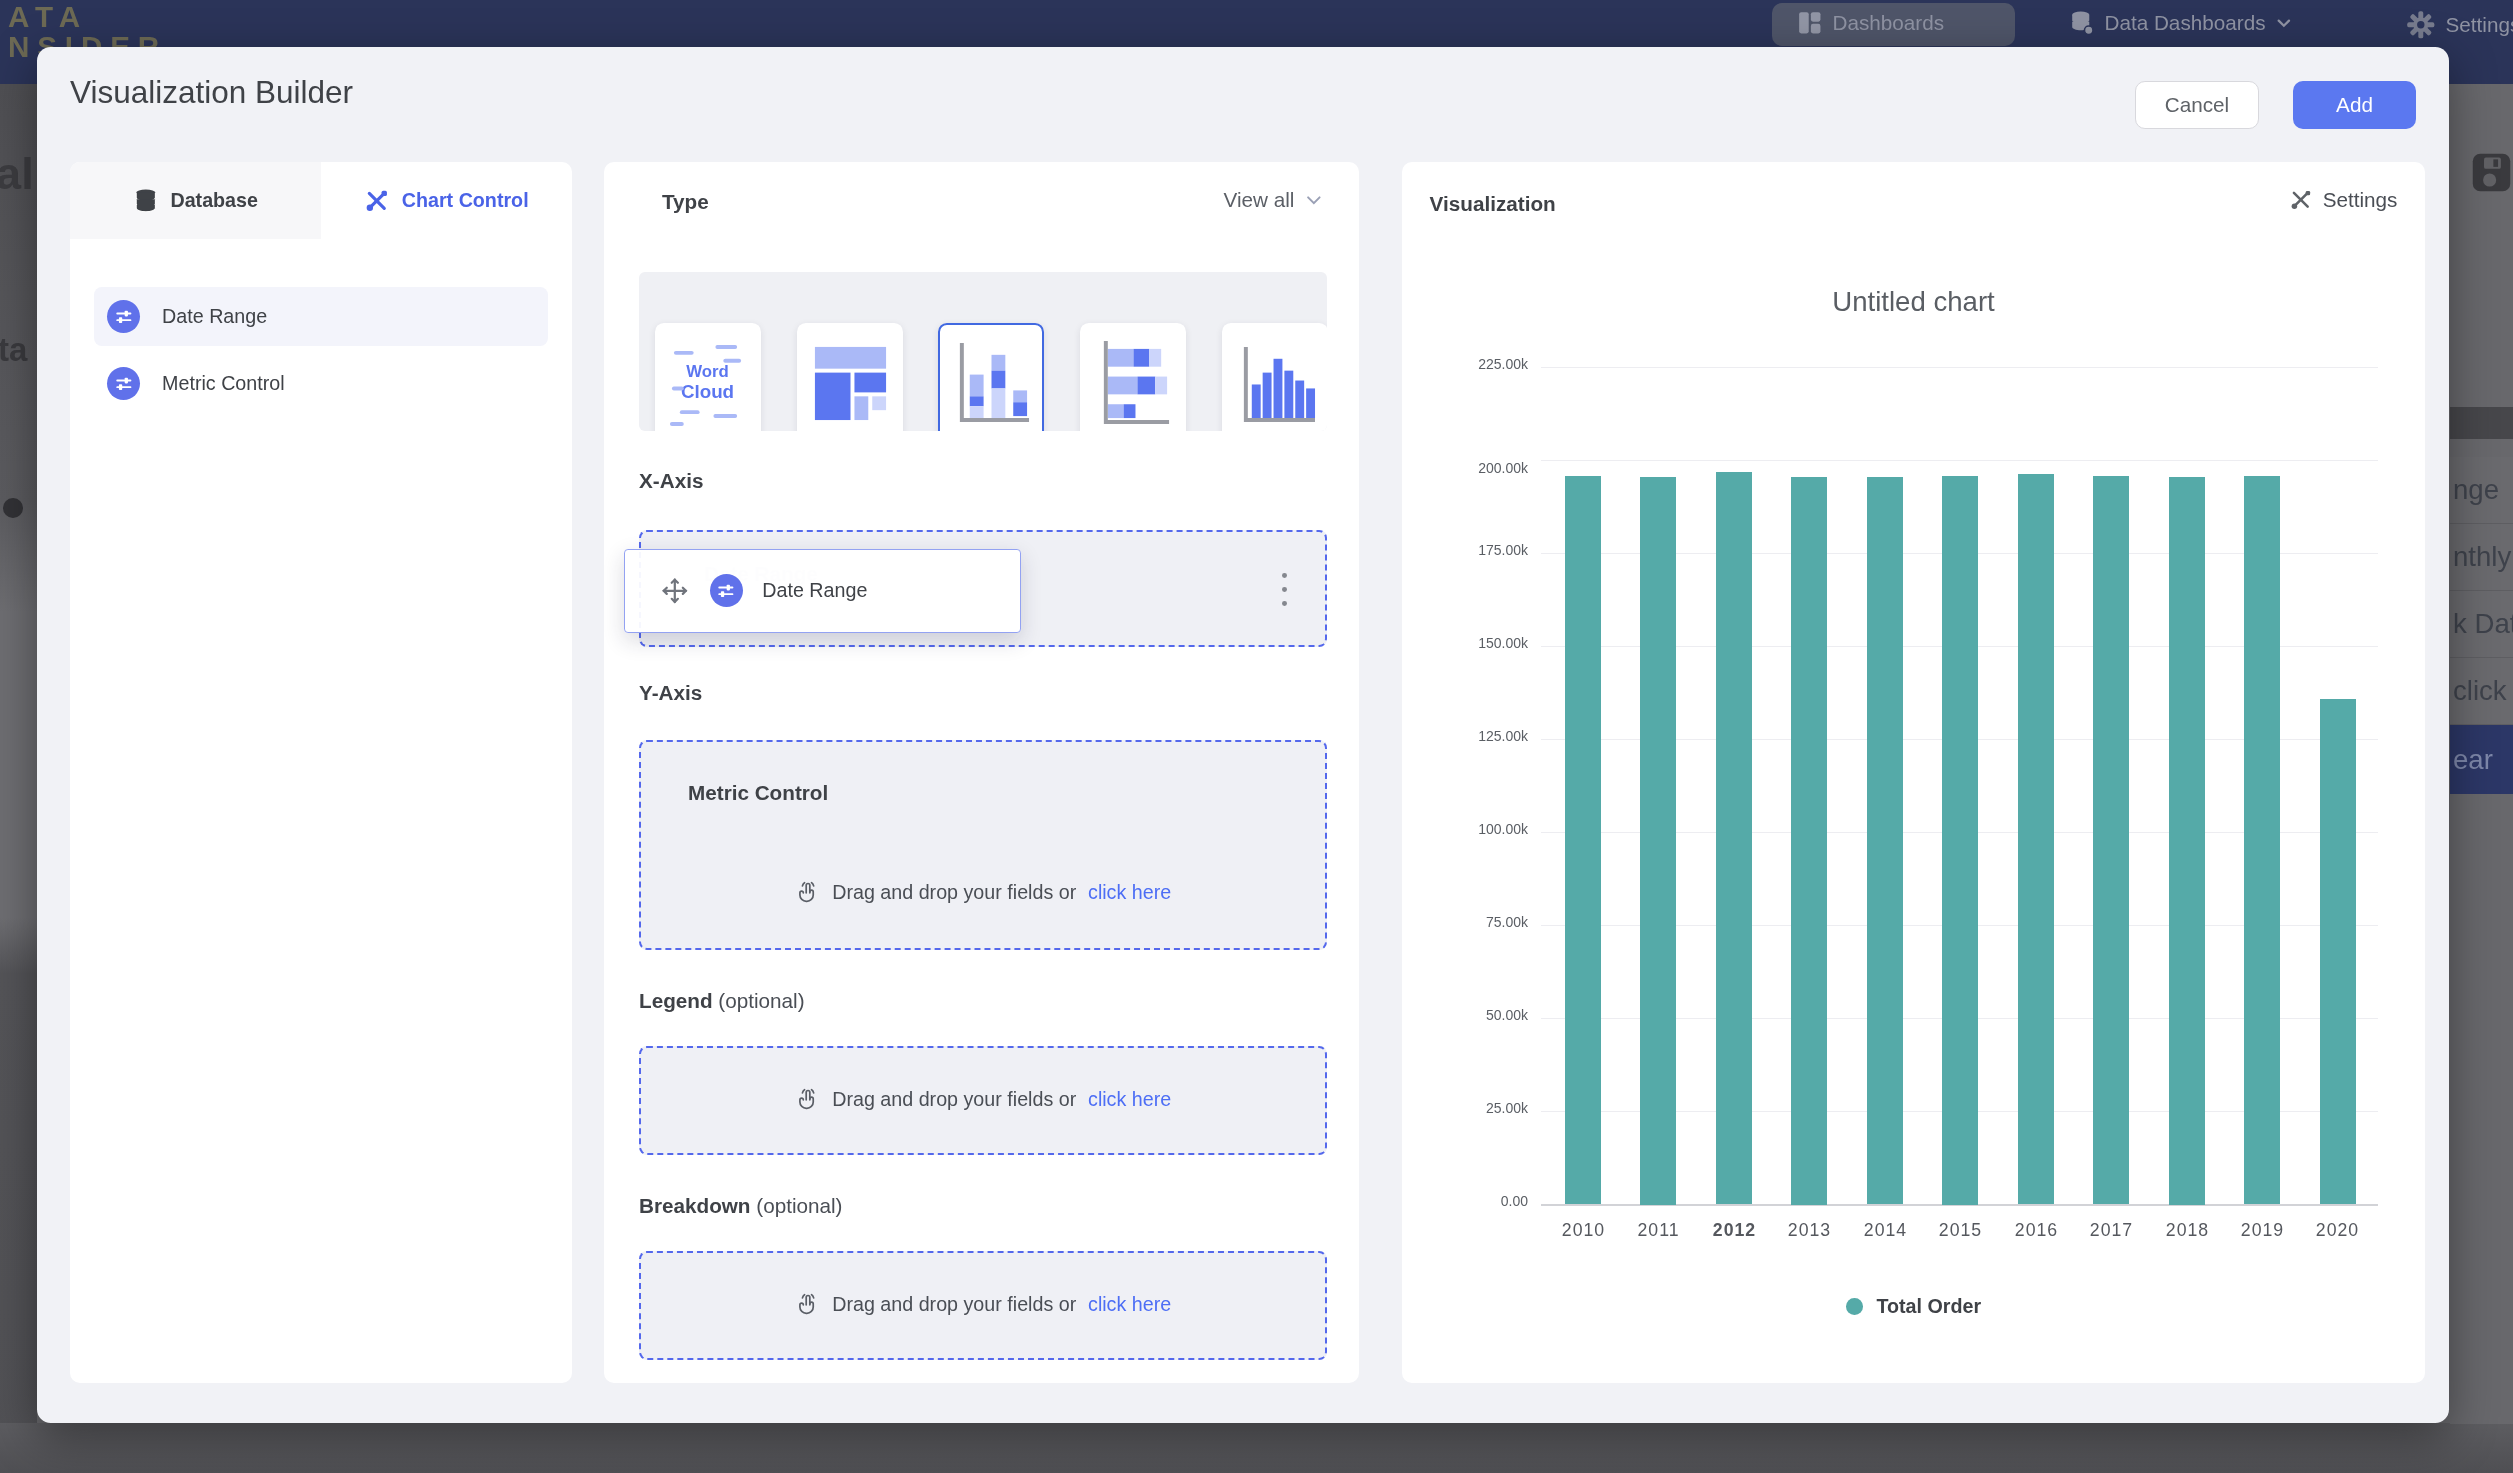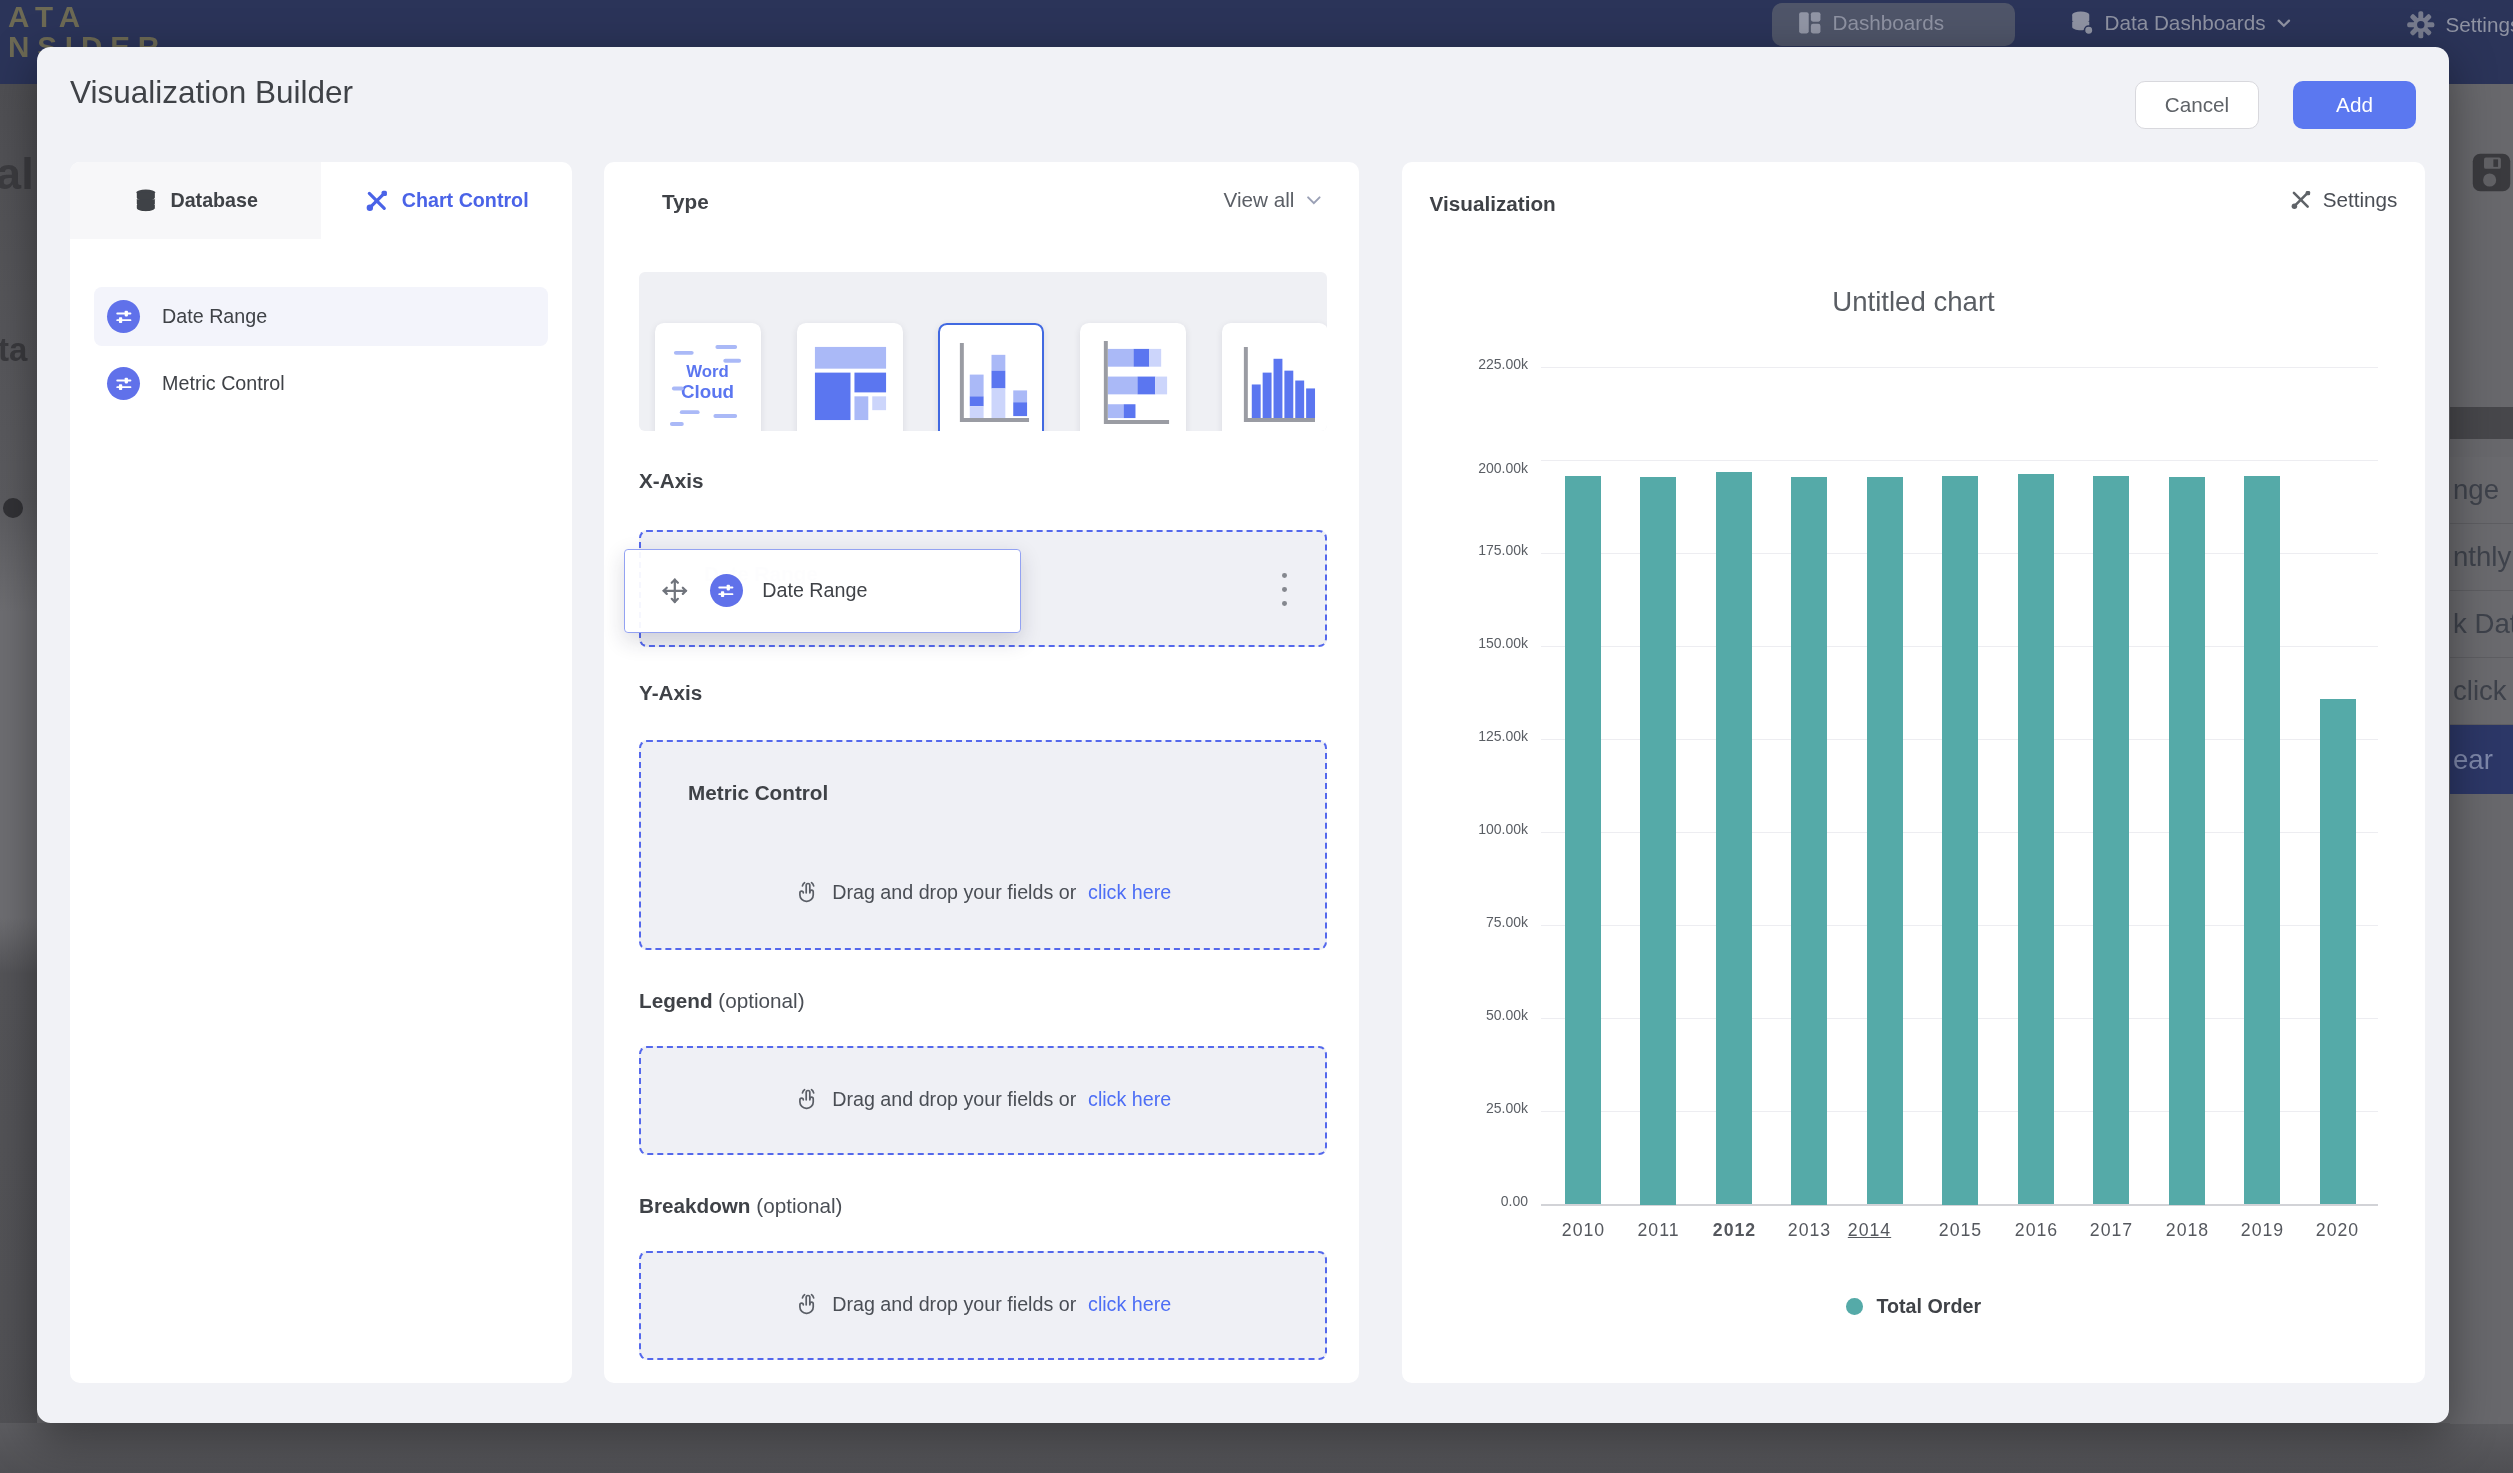--- a/index.html
+++ b/index.html
@@ -447,21 +447,21 @@
         <div class="ytick" style="top: 194px;">225.00k</div>
         <div class="bar" style="left: 163px; top: 314px; height: 728px; background: rgb(85, 170, 168);"></div>
         <div class="xtick" style="left: 142px; top: 1058px;">2010</div>
         <div class="bar" style="left: 238px; top: 315px; height: 728px; background: rgb(85, 170, 168);"></div>
         <div class="xtick" style="left: 217px; top: 1058px;">2011</div>
         <div class="bar" style="left: 314px; top: 310px; height: 732px; background: rgb(85, 170, 168);"></div>
         <div class="xtick" style="left: 293px; top: 1058px; font-weight: bold;">2012</div>
         <div class="bar" style="left: 389px; top: 315px; height: 728px; background: rgb(85, 170, 168);"></div>
         <div class="xtick" style="left: 368px; top: 1058px;">2013</div>
         <div class="bar" style="left: 465px; top: 315px; height: 727px; background: rgb(85, 170, 168);"></div>
-        <div class="xtick" style="left: 428px; top: 1058px; text-decoration: underline;">2014</div>
+        <div class="xtick" style="left: 444px; top: 1058px;">2014</div>
         <div class="bar" style="left: 540px; top: 314px; height: 729px; background: rgb(85, 170, 168);"></div>
         <div class="xtick" style="left: 519px; top: 1058px;">2015</div>
         <div class="bar" style="left: 616px; top: 312px; height: 730px; background: rgb(85, 170, 168);"></div>
         <div class="xtick" style="left: 595px; top: 1058px;">2016</div>
         <div class="bar" style="left: 691px; top: 314px; height: 728px; background: rgb(85, 170, 168);"></div>
         <div class="xtick" style="left: 670px; top: 1058px;">2017</div>
         <div class="bar" style="left: 767px; top: 315px; height: 728px; background: rgb(85, 170, 168);"></div>
         <div class="xtick" style="left: 746px; top: 1058px;">2018</div>
         <div class="bar" style="left: 842px; top: 314px; height: 728px; background: rgb(85, 170, 168);"></div>
         <div class="xtick" style="left: 821px; top: 1058px;">2019</div>

